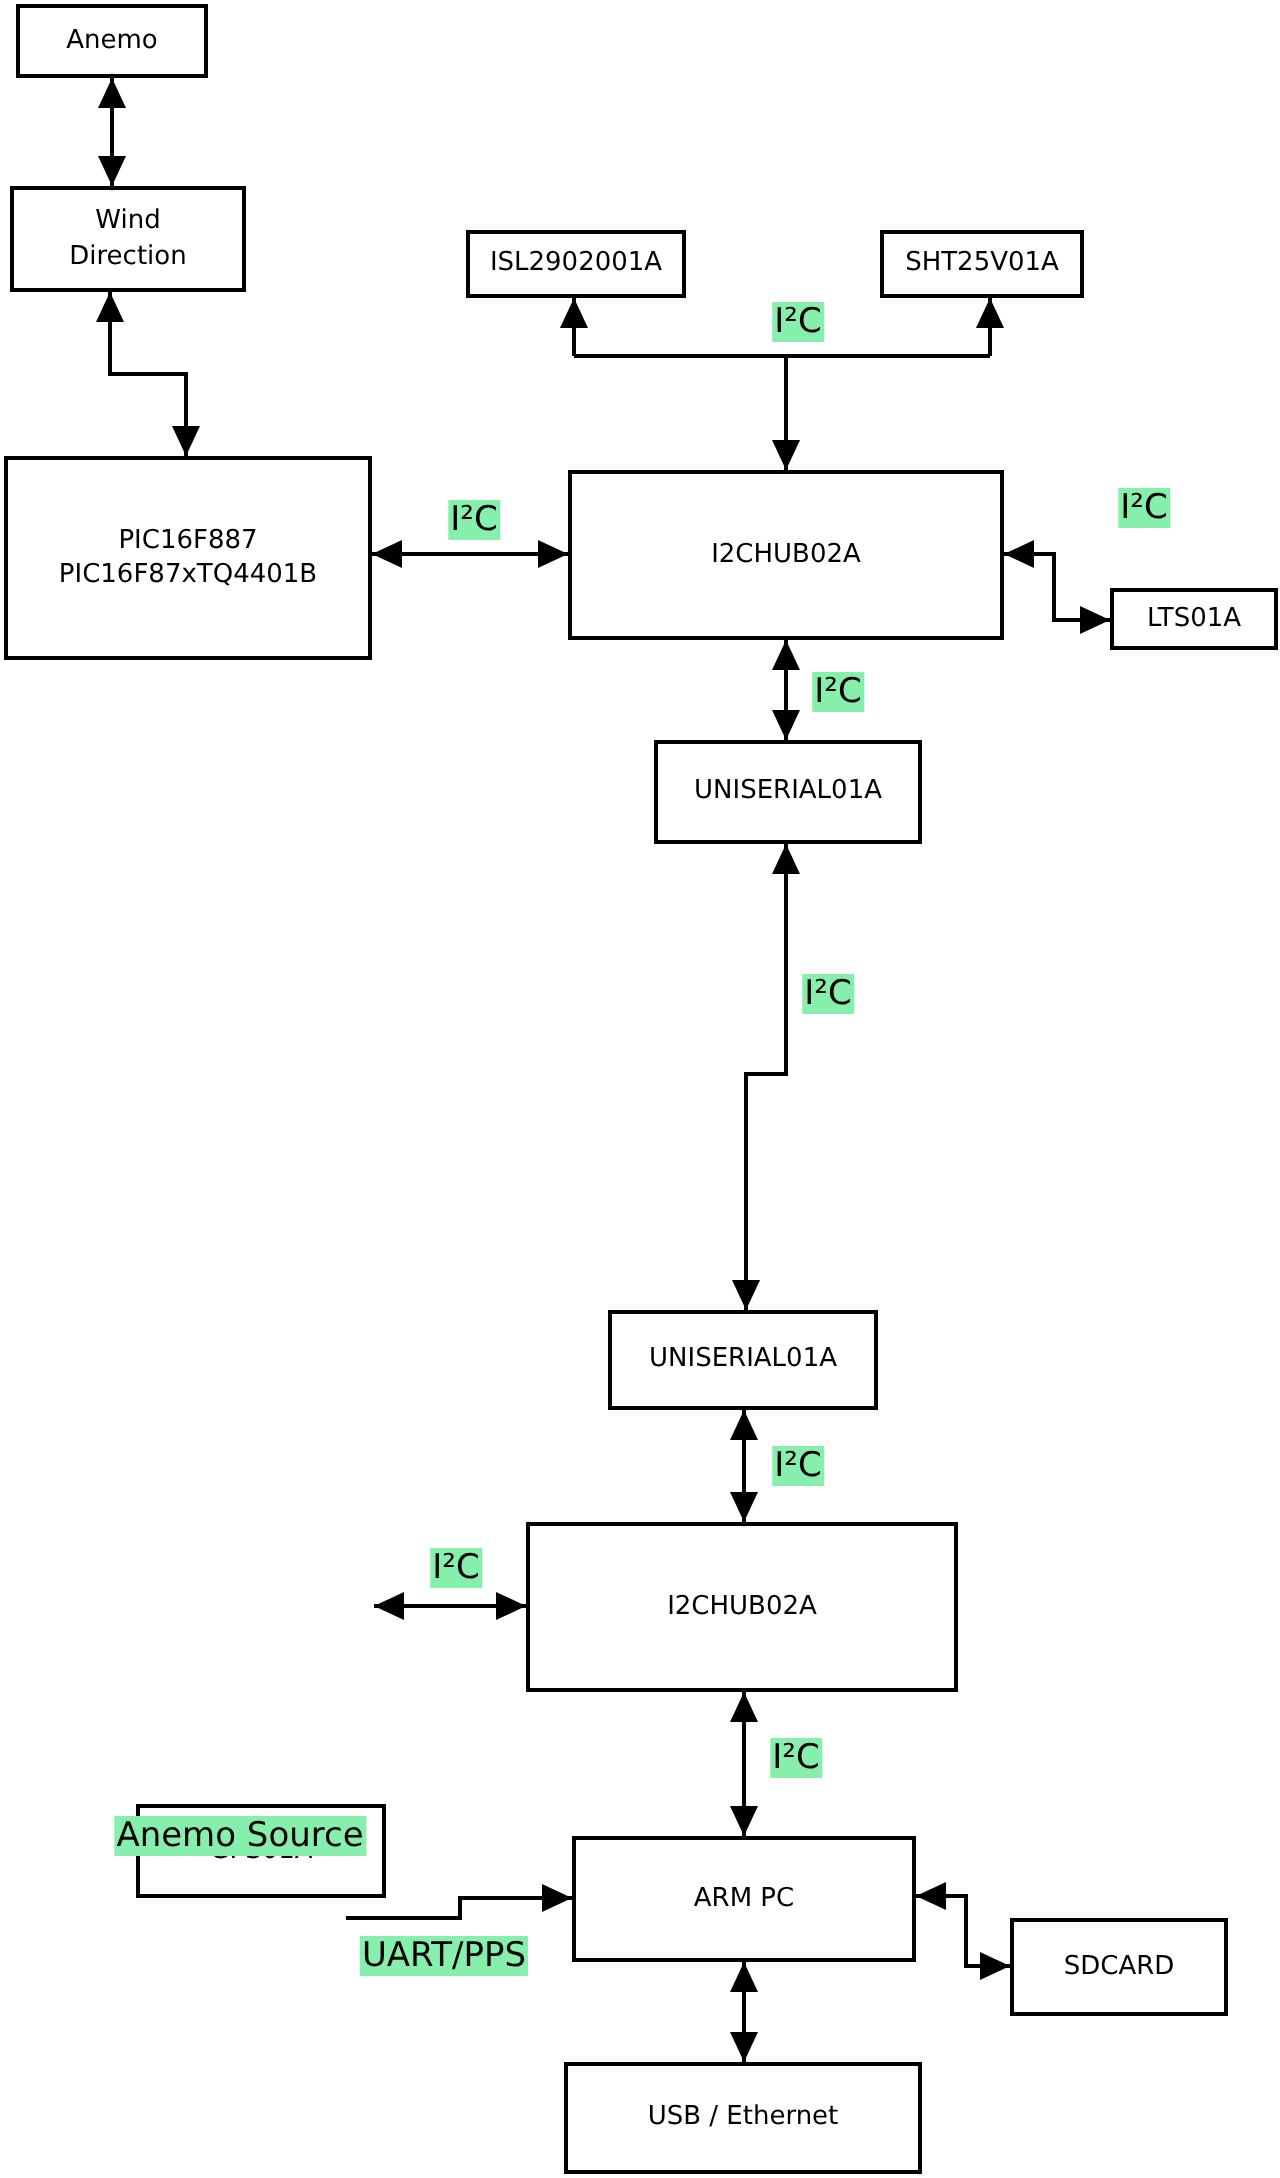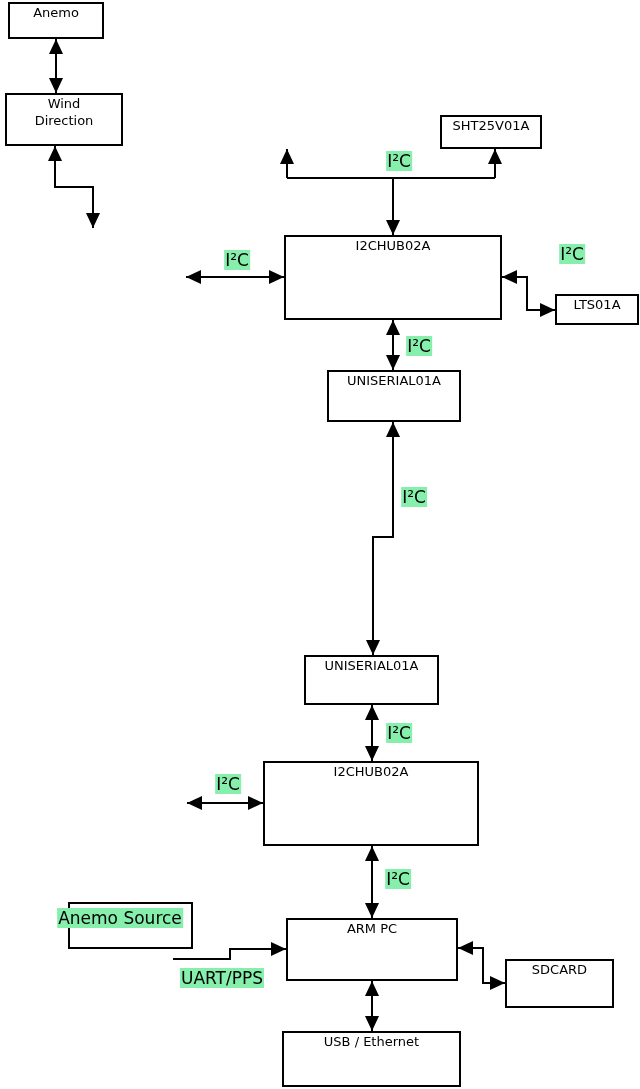--- a/index.html
+++ b/index.html
@@ -5,21 +5,21 @@
   html, body { margin:0; padding:0; background:#ffffff; }
   .canvas {
     position:relative; width:640px; height:1089px; background:#ffffff;
     font-family:"DejaVu Sans", "Liberation Sans", sans-serif; color:#000;
     overflow:hidden;
   }
   svg.wires { position:absolute; left:0; top:0; width:640px; height:1089px; }
   .node {
     position:absolute; box-sizing:border-box;
     border:2px solid #000; background:#fff;
-    display:flex; align-items:flex-start; justify-content:center;
+    display:flex; align-items:center; justify-content:center;
     text-align:center; font-size:13px; line-height:1.32;
   }
   .node .lbl { white-space:pre-line; }
   .edge-label {
     position:absolute; transform:translate(-50%,-50%);
     font-size:17px; white-space:nowrap; background:#86efac; padding:0 1px;
   }
 </style>
 </head>
 <body>
@@ -55,21 +55,28 @@
 
   <div class="node" style="left:8px; top:2px; width:96px; height:37px;">
     <span class="lbl">Anemo</span>
   </div>
 
   <div class="node" style="left:5px; top:93px; width:118px; height:53px;">
     <span class="lbl">Wind
 Direction</span>
   </div>
 
+  <div class="node" style="left:2px; top:228px; width:184px; height:102px;">
+    <span class="lbl">PIC16F887
+PIC16F87xTQ4401B</span>
+  </div>
 
+  <div class="node" style="left:233px; top:115px; width:110px; height:34px;">
+    <span class="lbl">ISL2902001A</span>
+  </div>
 
   <div class="node" style="left:440px; top:115px; width:102px; height:34px;">
     <span class="lbl">SHT25V01A</span>
   </div>
 
   <div class="node" style="left:284px; top:235px; width:218px; height:85px;">
     <span class="lbl">I2CHUB02A</span>
   </div>
 
   <div class="node" style="left:555px; top:294px; width:84px; height:31px;">

